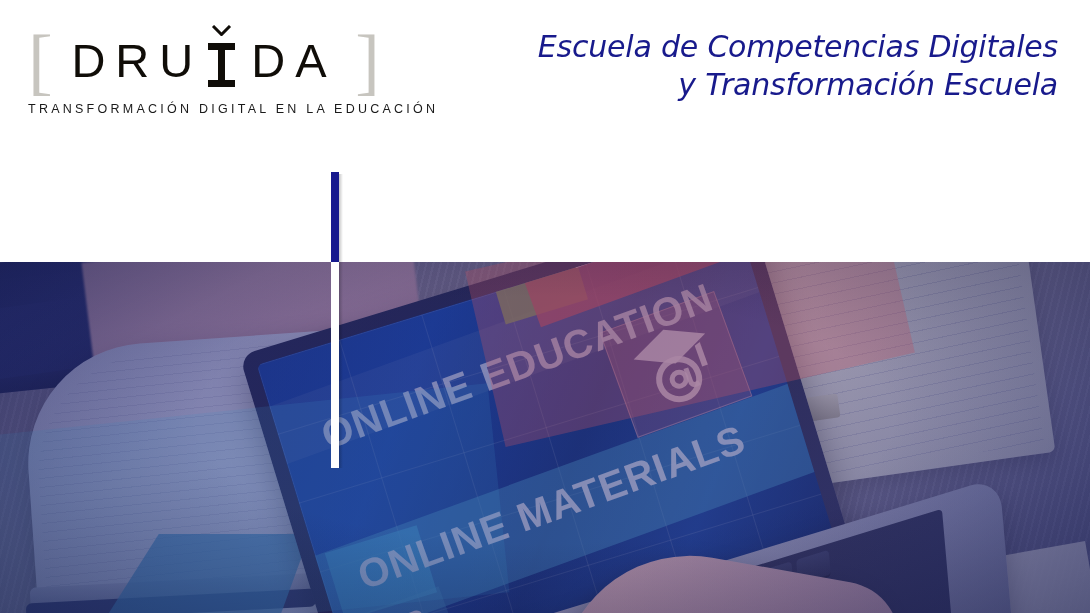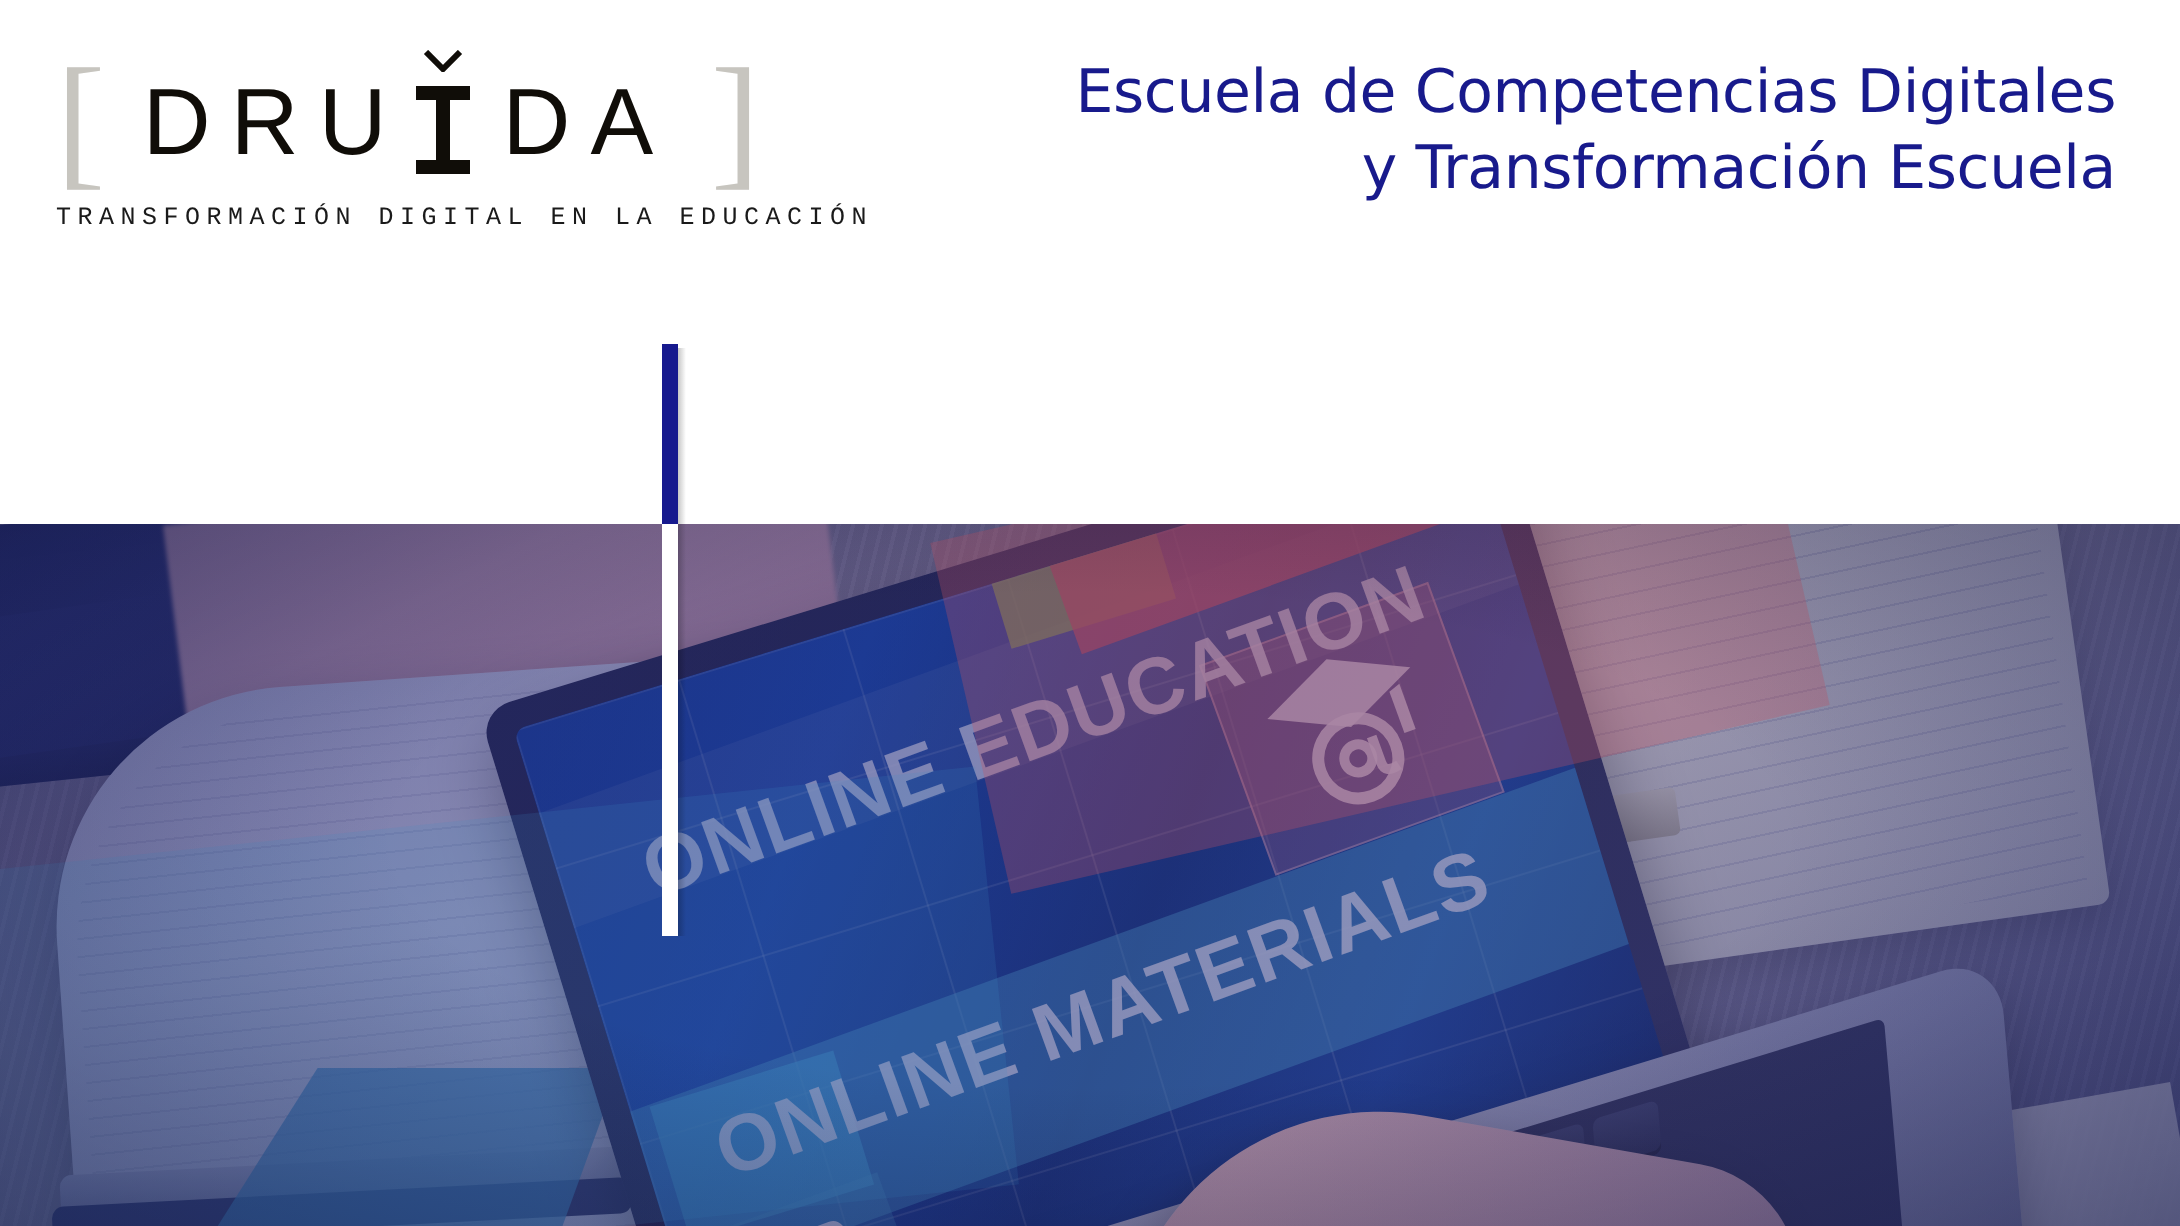--- a/index.html
+++ b/index.html
@@ -98,41 +98,41 @@
     background: #100d08;
   }
   .logo-breve {
     position: absolute;
     left: 8px; top: -10px;
     width: 21px; height: 11px;
   }
   .logo-tagline {
     margin-top: 10px;
     color: #1a1a1a;
-    font-family: Liberation Mono, monospace;
+    font-family: Liberation Sans, sans-serif;
     font-size: 12.5px;
     font-weight: 400;
     letter-spacing: 3.25px;
     white-space: nowrap;
   }
 
   
   .title-block {
     position: absolute;
     right: 32px;
     top: 28px;
     text-align: right;
     color: #181a8c;
     font-family: "DejaVu Sans", sans-serif;
     font-size: 30px;
     font-weight: 400;
     line-height: 38px;
     letter-spacing: -0.2px;
   }
-  .title-line { display: block; white-space: nowrap; }
+  .title-line { display: block; white-space: nowrap; font-style: italic; }
 
   
   .accent-bar {
     position: absolute;
     left: 331px;
     top: 172px;
     width: 8px;
     height: 296px;
     z-index: 30;
   }

